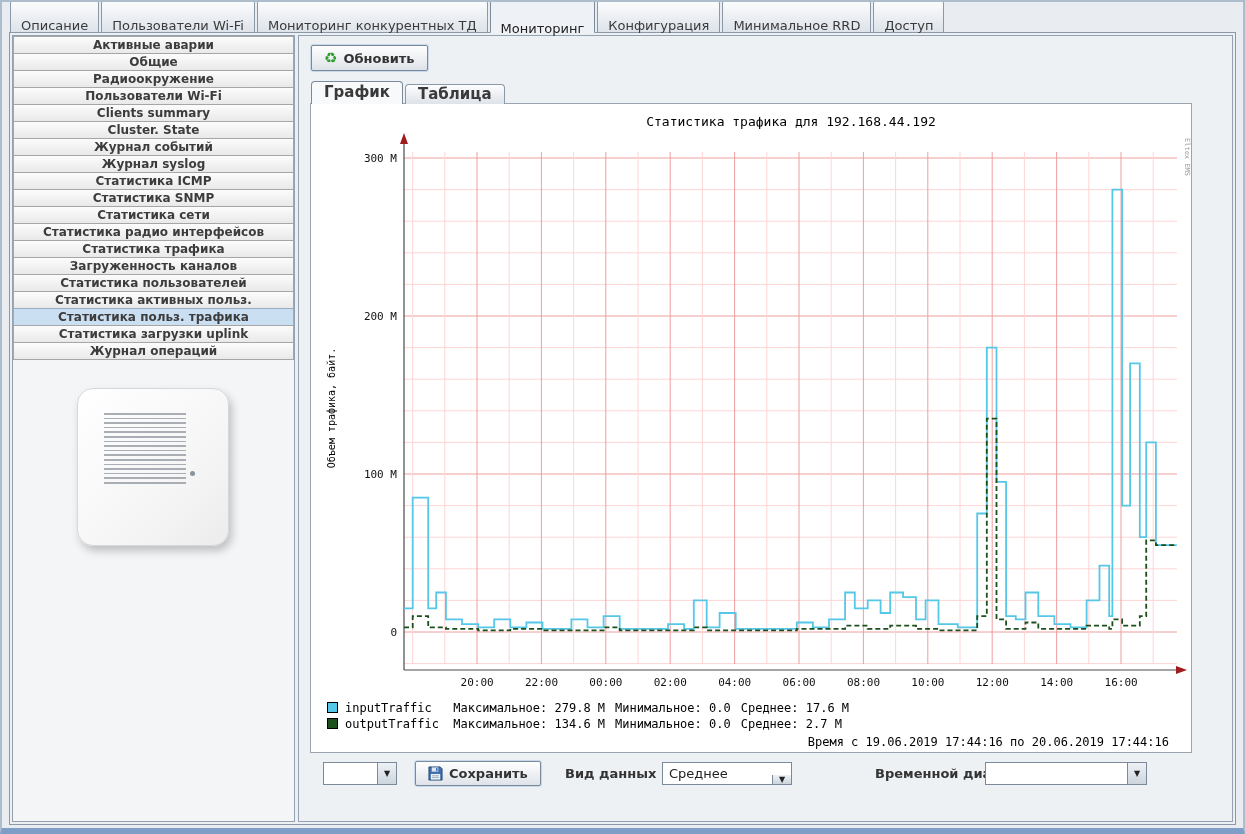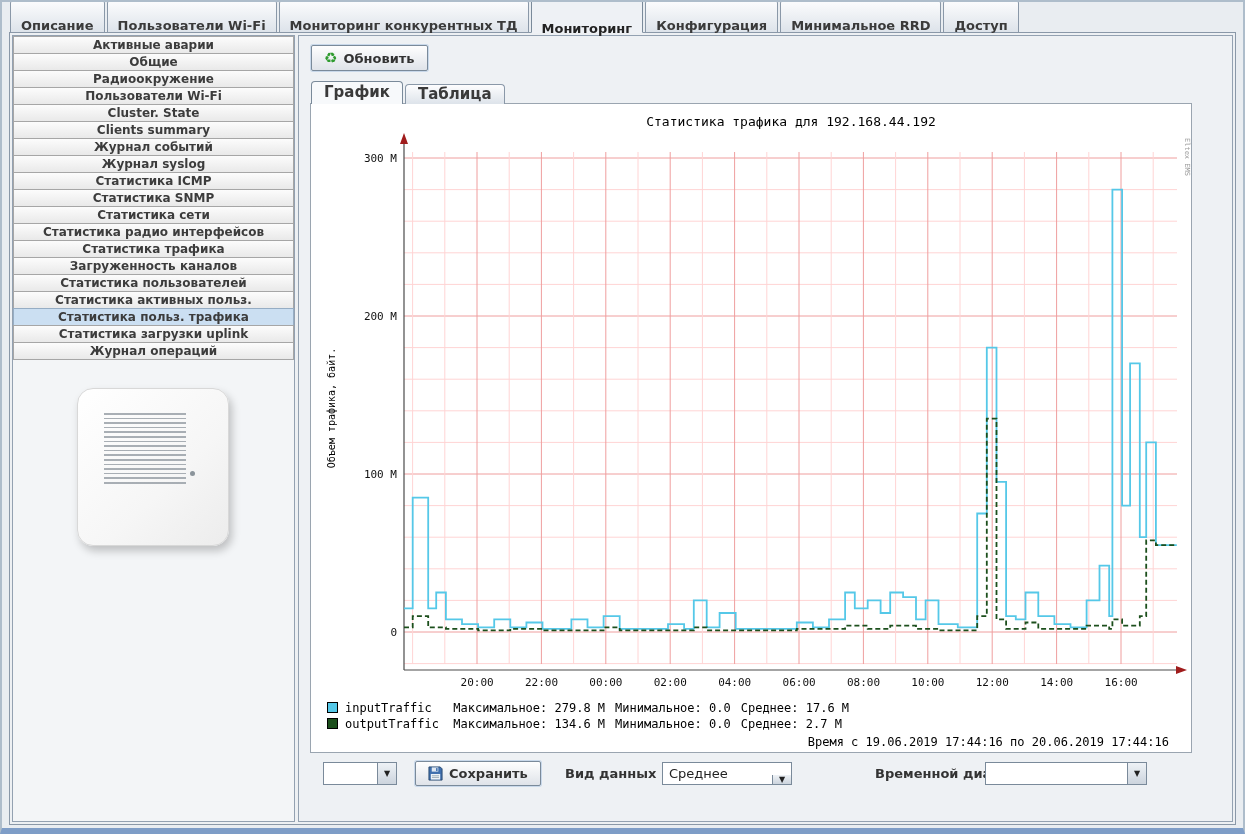--- a/index.html
+++ b/index.html
@@ -8,21 +8,21 @@
     position: relative; width: 1245px; height: 834px; overflow: hidden;
     background:#e9edf1;
     border:2px solid #aebdcb; border-bottom:6px solid #7e9dc7;
   }
   
   .top-tabs { position:absolute; left:8px; top:4px; height:27px; display:flex; align-items:flex-end; gap:2px; z-index:5; }
   .ttab {
     height:22px; line-height:20px; padding:16px 10px; white-space:nowrap;
     border:1px solid #8a98a8; border-bottom:1px solid #8a98a8; border-radius:4px 4px 0 0;
     background:linear-gradient(#fdfdfe,#dde3ea);
-    font-size:13px; font-weight:bold; color:#3a3a3a; cursor:default; margin-bottom:0;
+    font-size:13px; font-weight:normal; color:#3a3a3a; cursor:default; margin-bottom:0;
   }
   .ttab.selected {
     height:27px; line-height:25px; background:#eef1f5; border-bottom:1px solid #eef1f5;
     border-color:#7a8a9a; border-bottom-color:#eef1f5; color:#222; position:relative; z-index:6;
   }
   
   .tab-content { position:absolute; left:7px; top:30px; right:7px; bottom:3px; border:1px solid #8a98a8; background:#edf0f3; }
   
   .sidebar { position:absolute; left:2px; top:2px; bottom:2px; width:283px; border:1px solid #93a1b1; background:#f3f5f7; overflow:hidden;text-align:center; }
   .sitem {
@@ -91,22 +91,22 @@
     <div class="ttab">Доступ</div>
   </div>
 
   <div class="tab-content">
 
     <div class="sidebar">
       <div class="sitem">Активные аварии</div>
       <div class="sitem">Общие</div>
       <div class="sitem">Радиоокружение</div>
       <div class="sitem">Пользователи Wi-Fi</div>
+      <div class="sitem">Clients summary</div>
       <div class="sitem">Cluster. State</div>
-      <div class="sitem">Clients summary</div>
       <div class="sitem">Журнал событий</div>
       <div class="sitem">Журнал syslog</div>
       <div class="sitem">Статистика ICMP</div>
       <div class="sitem">Статистика SNMP</div>
       <div class="sitem">Статистика сети</div>
       <div class="sitem">Статистика радио интерфейсов</div>
       <div class="sitem">Статистика трафика</div>
       <div class="sitem">Загруженность каналов</div>
       <div class="sitem">Статистика пользователей</div>
       <div class="sitem">Статистика активных польз.</div>

